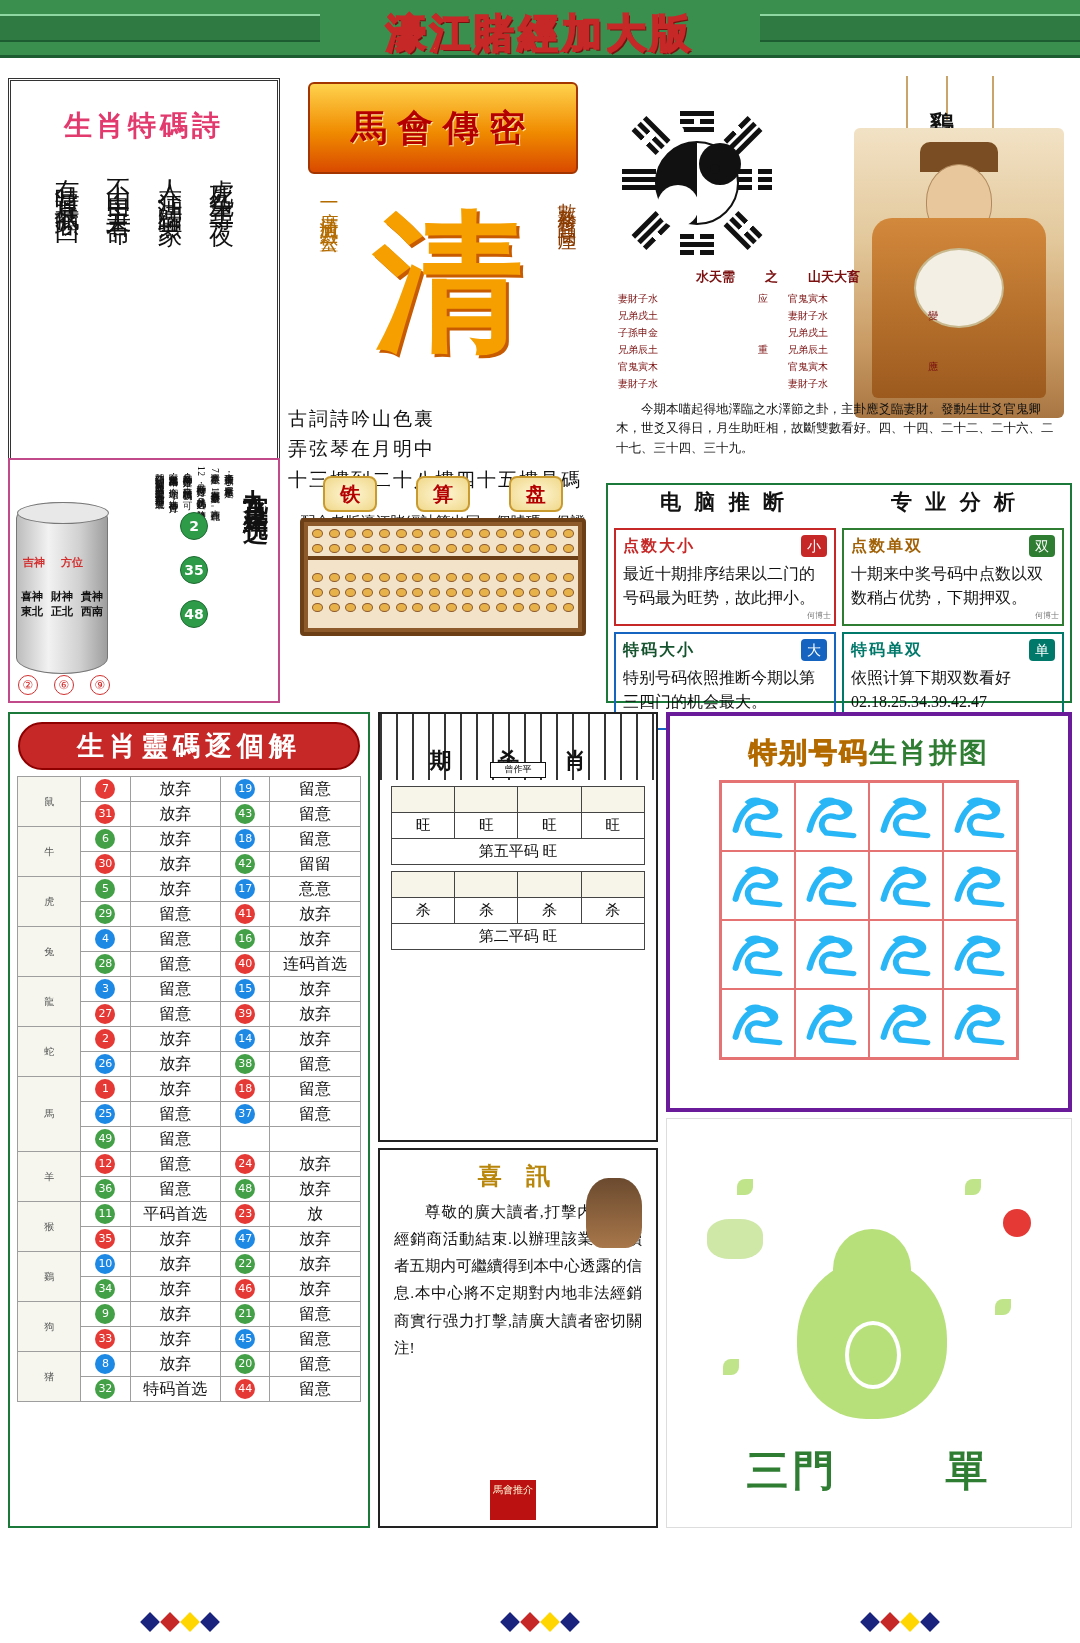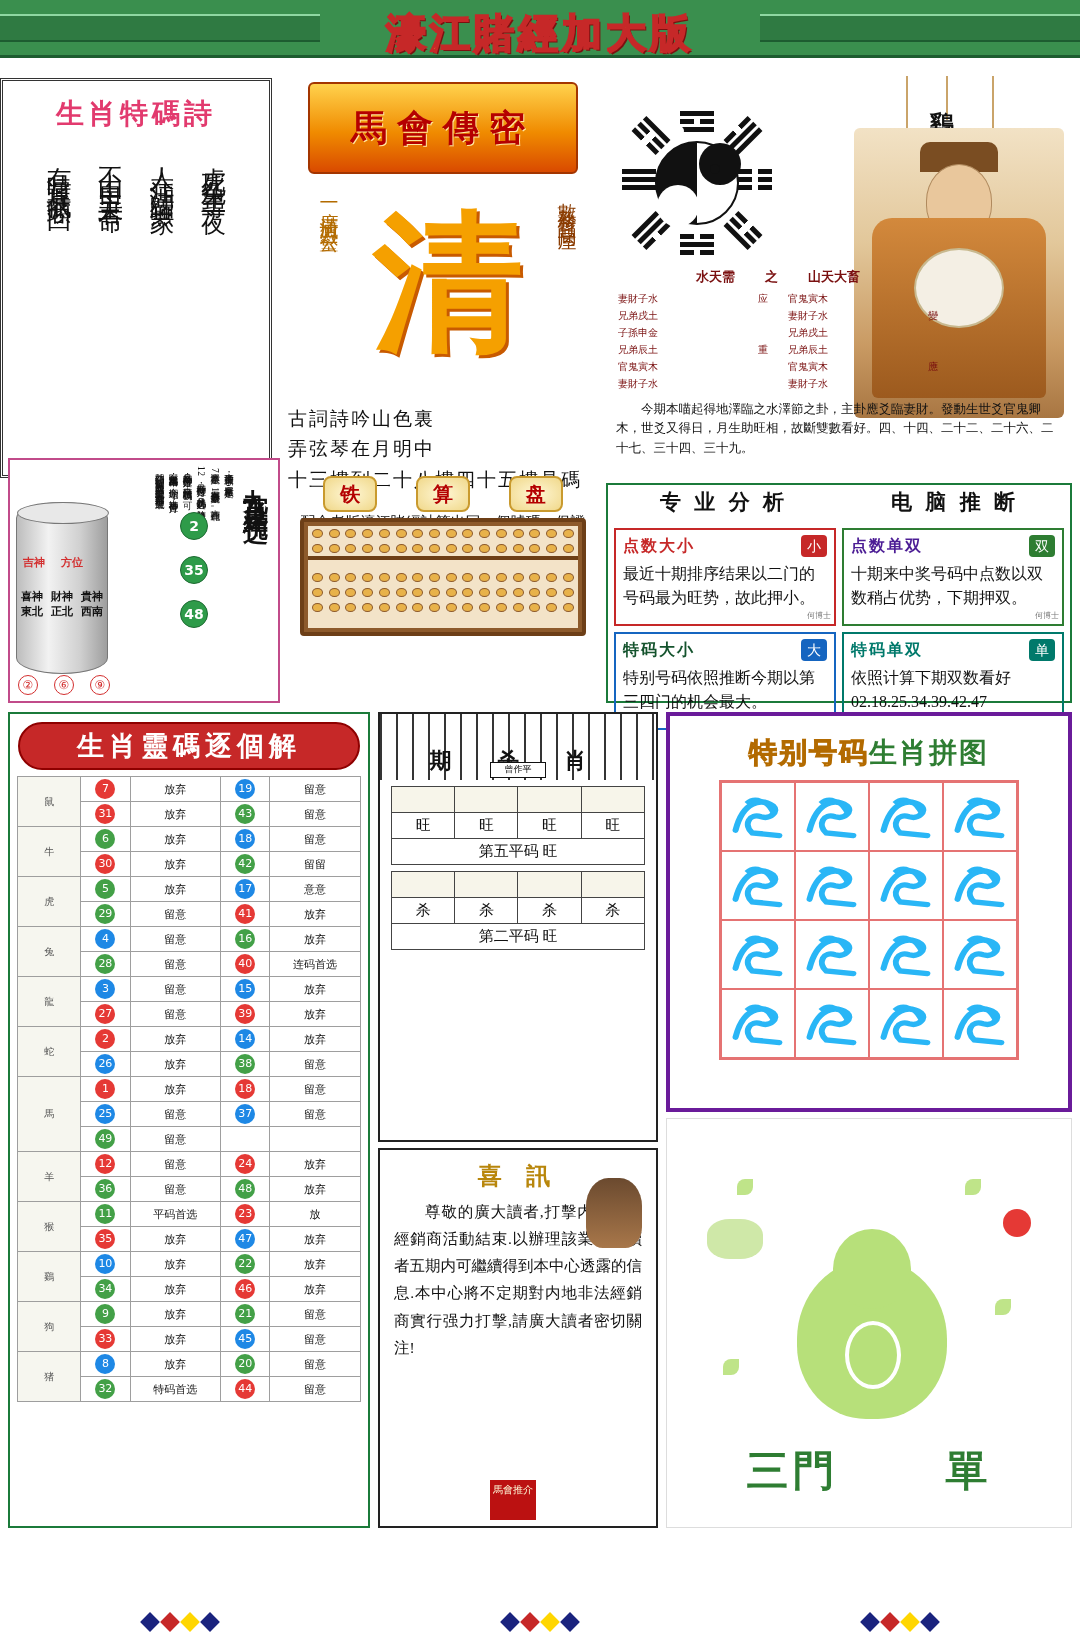--- a/index.html
+++ b/index.html
@@ -32,21 +32,21 @@
     -webkit-text-stroke:2px #c62828;
     text-shadow:2px 2px 0 #7b1010;
     white-space:nowrap;
     padding:4px 10px;
   }
 
   
   .box { position:absolute; background:#fff; }
 
   
-  #poem-box { left:0; top:78px; width:272px; height:400px; border:3px double #333; padding:6px; }
+  #poem-box { left:8px; top:78px; width:272px; height:400px; border:3px double #333; padding:18px; }
   #poem-title {
     text-align:center; font-size:28px; font-weight:bold; color:#e23a6e;
     letter-spacing:4px; margin:8px 0 14px;
     font-family:"DejaVu Sans", sans-serif;
   }
   .poem-cols { display:flex; flex-direction:row-reverse; justify-content:center; gap:14px; padding:0 8px; }
   .poem-col { writing-mode:vertical-rl; font-size:25px; line-height:1.5; letter-spacing:7px; color:#111; }
 
   
   #jiugong-box { left:8px; top:458px; width:272px; height:245px; border:2px solid #c14b8a; padding:4px; }
@@ -158,42 +158,42 @@
   .an-head { display:flex; height:34px; }
   .an-head div { flex:1; text-align:center; font-size:21px; font-weight:bold; letter-spacing:3px; color:#111; line-height:34px; font-family:"DejaVu Sans", sans-serif;}
   .an-grid { display:grid; grid-template-columns:1fr 1fr; gap:6px; padding:9px 6px 6px; }
   .an-cell { border:2px solid #c62828; padding:3px; }
   .an-cell.blue { border-color:#1565c0; }
   .an-cell.green { border-color:#2e7d32; }
   .an-cell.teal { border-color:#00796b; }
   .an-top { display:flex; align-items:center; justify-content:space-between; padding:2px 4px; }
   .an-label { font-size:16px; font-weight:bold; color:#c62828; letter-spacing:2px; font-family:"DejaVu Sans", sans-serif;}
   .an-cell.blue .an-label { color:#14532d; }
-  .an-cell.green .an-label { color:#4c1d95; }
+  .an-cell.green .an-label { color:#a16207; }
   .an-cell.teal .an-label { color:#00796b; }
   .an-badge { width:26px; height:22px; border-radius:4px; background:#c62828; color:#fff; font-size:14px; text-align:center; line-height:22px; font-family:"DejaVu Sans", sans-serif;}
   .an-cell.blue .an-badge { background:#1565c0; }
   .an-cell.green .an-badge { background:#2e7d32; }
   .an-cell.teal .an-badge { background:#00796b; }
   .an-body { font-size:16px; line-height:1.5; color:#111; padding:3px 4px 0; }
   .an-sig { text-align:right; font-size:8px; color:#777; }
 
   
   #zodiac-box { left:8px; top:712px; width:362px; height:816px; border:2px solid #1b7a3a; background:#fff; }
   #zodiac-title {
     margin:8px 8px 6px; height:48px; background:#c62828; border-radius:24px;
     display:flex; align-items:center; justify-content:center;
     color:#fff; font-size:27px; font-weight:bold; letter-spacing:5px;
     font-family:"DejaVu Sans", sans-serif; border:2px solid #8e0000;
   }
   .zt { width:96%; margin:0 auto; border-collapse:collapse; }
   .zt td { border:1px solid #9e9e9e; height:25px; font-size:12px; text-align:center; color:#111; }
   .zt td.animal { width:46px; background:#f6f6ef; font-size:10px; color:#555; }
   .zt td.nm { width:36px; }
-  .zt td.act { width:66px; font-size:11px;margin-left:48px; }
+  .zt td.act { width:66px; font-size:16px;margin-left:48px; }
   .ball {
     display:inline-block; width:20px; height:20px; line-height:20px; border-radius:50%;
     color:#fff; font-size:11px; font-family:"DejaVu Sans", sans-serif;
   }
   .b-red { background:#e53935; }
   .b-blue { background:#1e88e5; }
   .b-green { background:#43a047; }
 
   
   #shengxiao-box { left:378px; top:712px; width:280px; height:430px; border:2px solid #222; background:#fff; }
@@ -523,22 +523,22 @@
               <em></em>
             </div>
         </div>
       </div>
     </div>
     <div id="gua-note">今期本喵起得地澤臨之水澤節之卦，主卦應爻臨妻財。發動生世爻官鬼卿木，世爻又得日，月生助旺相，故斷雙數看好。四、十四、二十二、二十六、二十七、三十四、三十九。</div>
   </div>
 
   <div class="box" id="analysis">
     <div class="an-head">
+      <div>电 脑 推 断</div>
       <div>专 业 分 析</div>
-      <div>电 脑 推 断</div>
     </div>
     <div class="an-grid">
       <div class="an-cell">
         <div class="an-top">
             <span class="an-label">点数大小</span>
             <span class="an-badge">小</span>
           </div>
         <div class="an-body">最近十期排序结果以二门的号码最为旺势，故此押小。</div>
         <div class="an-sig">何博士</div>
       </div>

